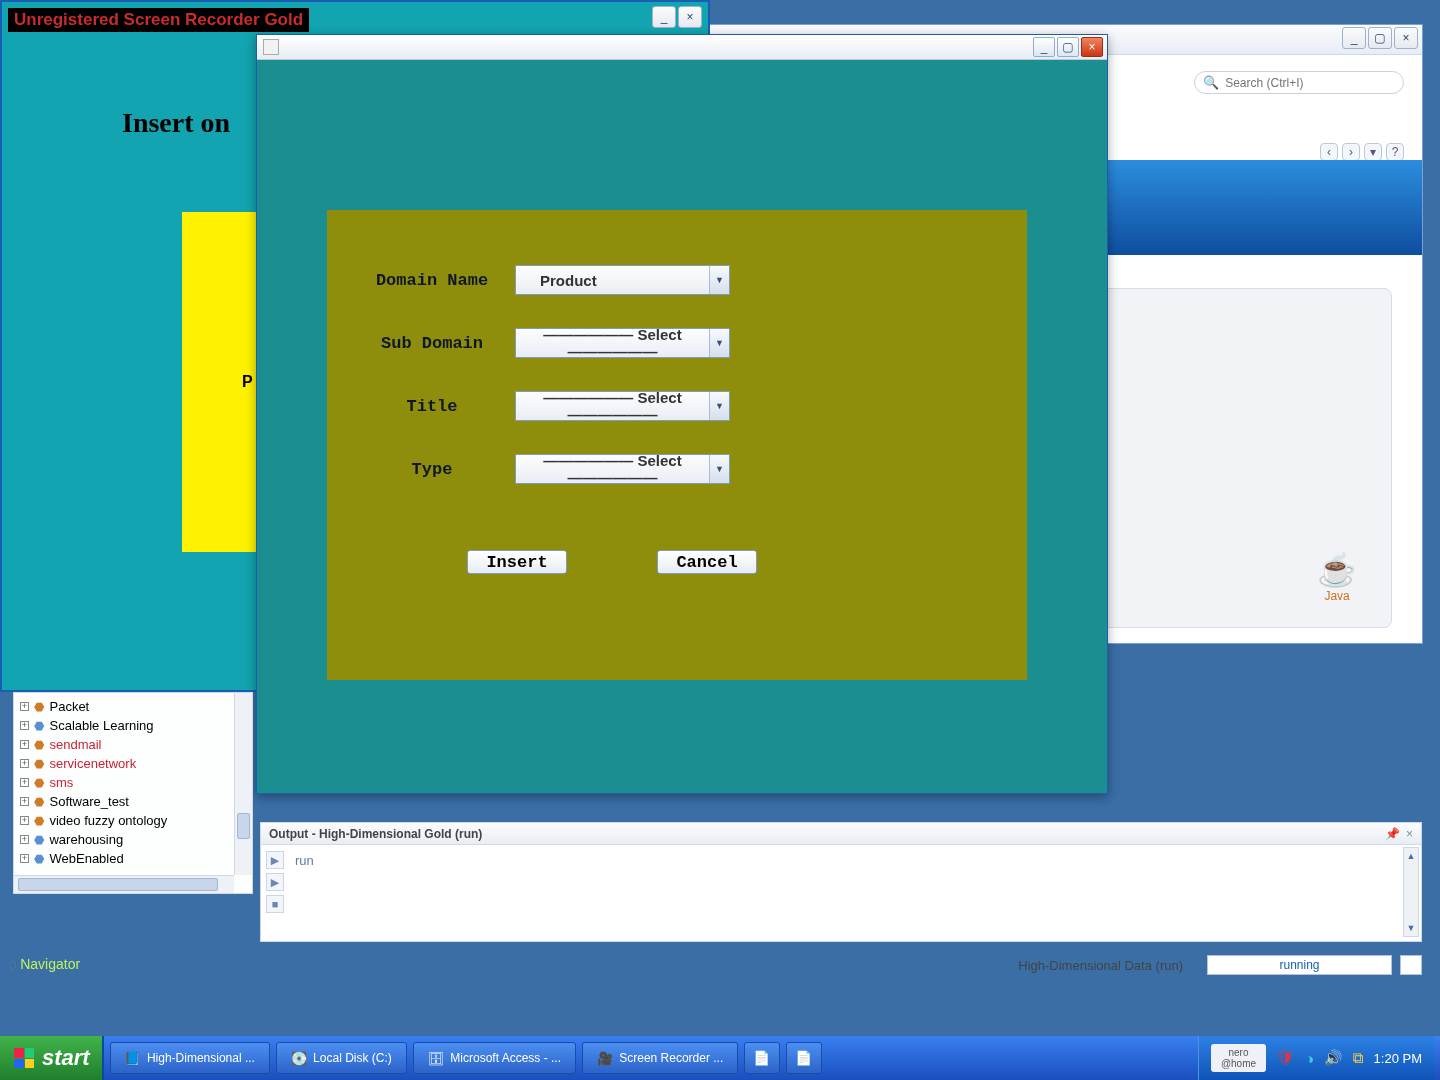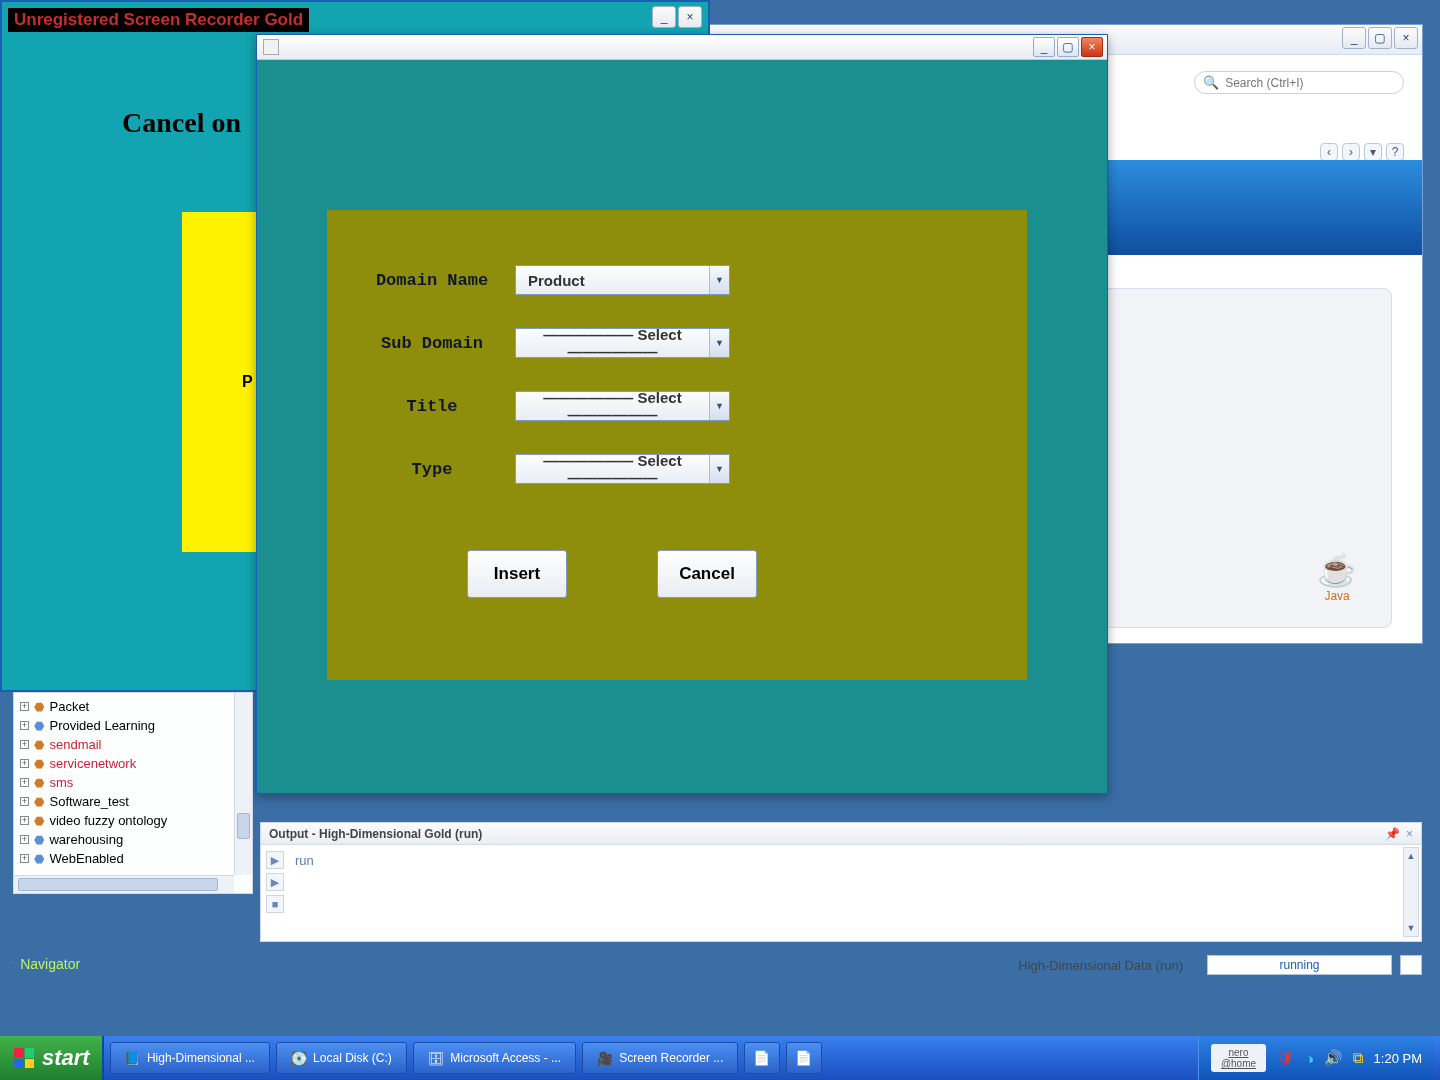--- a/index.html
+++ b/index.html
@@ -160,24 +160,24 @@
   }
   .form-select .val { flex:1; text-align:center; padding: 0 8px; }
   .form-select .arrow {
     width:20px; height:28px; border-left:1px solid #a9bdd9;
     background: linear-gradient(#f7f9fc,#d5dfee); text-align:center; line-height:28px;
     font-size:9px; color:#33507f;
   }
 
   .form-buttons { position:absolute; left: 140px; top: 340px; display:flex; gap: 90px; }
   .form-btn {
-    width: 100px; height: 48px;
+    width: 100px; height: 24px;
     background: linear-gradient(#ffffff,#e8ecf2);
     border:1px solid #7f9bc3; border-radius:3px;
-    font-family:Liberation Sans, sans-serif; font-weight:bold; font-size:17px;
+    font-family:Liberation Mono, monospace; font-weight:bold; font-size:17px;
     display:flex; align-items:center; justify-content:center; cursor:pointer;
   }
 
   
   .proj-tree {
     position:absolute; left:13px; top:692px; width:240px; height:202px;
     background:#fdfefe; border:1px solid #cfd8e8; overflow:hidden;
     padding: 4px 6px; font-size:13px;
   }
   .proj-tree .item { display:flex; align-items:center; gap:5px; padding:2px 0; }
@@ -252,21 +252,21 @@
     border:1px solid #1c4ca4; border-radius:3px;
     color:#fff; font-size:12px; display:flex; align-items:center; gap:6px;
     white-space:nowrap; overflow:hidden;
   }
   .task-btn .ic { font-size:13px; }
   .tray {
     margin-left:auto; height:44px; display:flex; align-items:center; gap:10px;
     background: linear-gradient(#2d81e4,#0f53b7); padding:0 12px;
     border-left:1px solid #4a92ea;
   }
-  .tray .pill { background:#eef2f8; color:#555; font-size:10px; padding:3px 10px; border-radius:3px; text-align:center; line-height:11px;text-decoration:underline;}
+  .tray .pill { background:#eef2f8; color:#555; font-size:10px; padding:3px 10px; border-radius:3px; text-align:center; line-height:11px;}
   .tray .ic { color:#fff; font-size:15px; }
   .tray .shield{color:#e33;}
   .tray .net{color:#f5d23a;}
   .tray .clock { color:#fff; font-size:13px; }
   .task-gap { width:36px; height:32px; background:linear-gradient(#4c8ff2,#2c63c9); border:1px solid #1c4ca4; border-radius:3px; display:flex;align-items:center;justify-content:center;color:#fde06a;font-size:14px;}
 </style>
 </head>
 <body>
 
 <div class="ide-window">
@@ -302,42 +302,42 @@
     </div>
   </div>
 </div>
 
 <div class="browser-window">
   <div class="browser-title">Unregistered Screen Recorder Gold</div>
   <div class="browser-wb">
     <span>_</span>
     <span>×</span>
   </div>
-  <div class="browser-heading">Cancel on</div>
+  <div class="browser-heading">Insert on</div>
   <div class="browser-yellow">
     <span>P</span>
   </div>
 </div>
 
 <div class="dialog">
   <div class="dlg-titlebar">
     <div class="cube"></div>
     <div class="dlg-wb">
       <span>_</span>
       <span>▢</span>
       <span class="close">×</span>
     </div>
   </div>
 
 
   <div class="form-panel">
     <div class="form-row r1">
       <div class="form-label">Domain Name</div>
       <div class="form-select">
-        <div class="val" style="text-align:left;padding-left:12px;">Product</div>
+        <div class="val" style="text-align:left;padding-left:24px;">Product</div>
         <div class="arrow">▼</div>
       </div>
     </div>
     <div class="form-row r2">
       <div class="form-label">Sub Domain</div>
       <div class="form-select">
         <div class="val">—————— Select ——————</div>
         <div class="arrow">▼</div>
       </div>
     </div>
@@ -366,21 +366,21 @@
 <div class="proj-tree">
   <div id="tree-items">
       <div class="item orange">
         <span class="eb">+</span>
         <span class="ic">⬣</span>
         <span>Packet</span>
       </div>
       <div class="item blue">
         <span class="eb">+</span>
         <span class="ic">⬣</span>
-        <span>Provided Learning</span>
+        <span>Scalable Learning</span>
       </div>
       <div class="item orange red">
         <span class="eb">+</span>
         <span class="ic">⬣</span>
         <span>sendmail</span>
       </div>
       <div class="item orange red">
         <span class="eb">+</span>
         <span class="ic">⬣</span>
         <span>servicenetwork</span>

